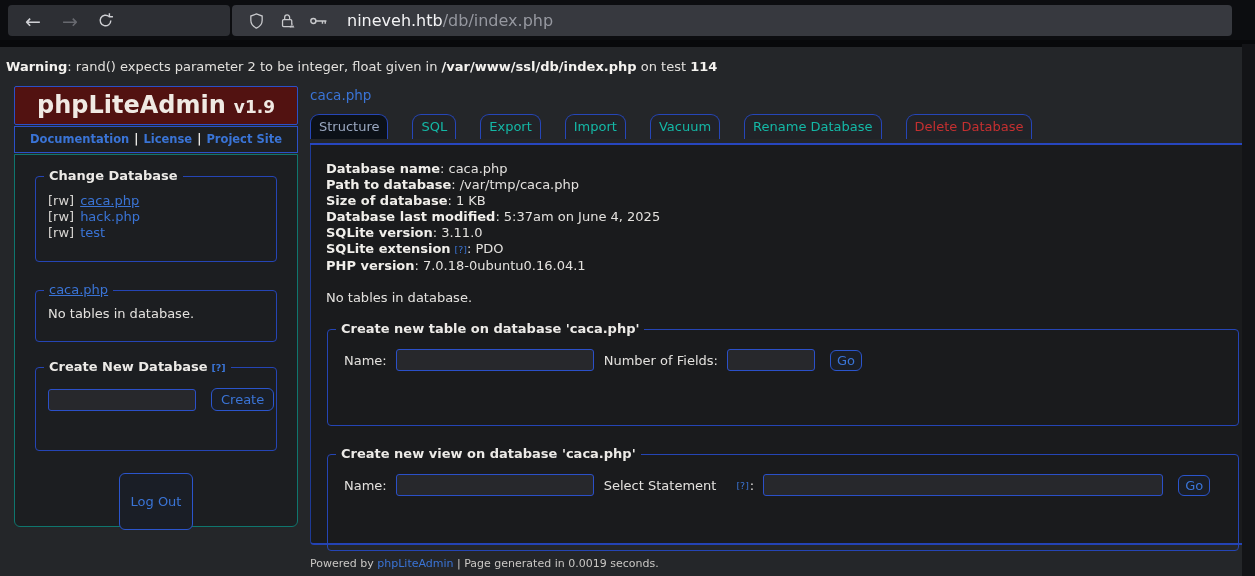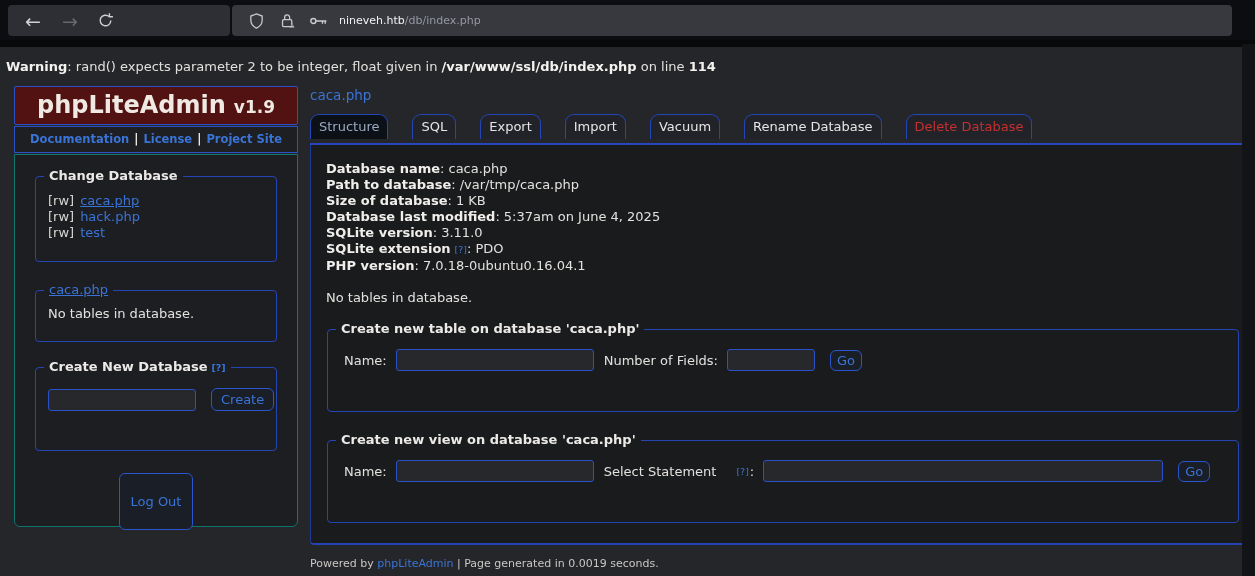--- a/index.html
+++ b/index.html
@@ -13,21 +13,21 @@
   }
   
   .toolbar { position:absolute; left:0; top:0; width:1255px; height:40px; background:#0c0d10; }
   .nav-cluster { position:absolute; left:8px; top:5px; width:222px; height:31px; background:#2d2f34; border-radius:4px; }
   .nav-btn { position:absolute; top:0; width:34px; height:31px; display:flex; align-items:center; justify-content:center; color:#cfd0d4; font-size:19px; }
   .nav-btn.back { left:8px; }
   .nav-btn.fwd { left:45px; color:#67696f; }
   .nav-btn.reload { left:80px; }
   .urlbar { position:absolute; left:232px; top:5px; width:1000px; height:31px; background:#37393f; border-radius:4px; display:flex; align-items:center; padding-left:14px; }
   .urlbar .uicon { display:flex; align-items:center; justify-content:center; width:20px; height:20px; margin-right:11px; }
-  .url-text { font-size:11px; white-space:pre; }
+  .url-text { font-size:16px; margin-left:8px; white-space:pre; }
   .url-host { color:#f2f2f4; }
   .url-path { color:#9698a0; }
   .page-top-strip { position:absolute; left:0; top:40px; width:1255px; height:7px; background:#08090b; }
   .right-strip { position:absolute; left:1242px; top:44px; width:13px; height:532px; background:#131417; z-index:6; }
 
   
   .warning { position:absolute; left:6px; top:59px; font-size:13px; color:#e2e0dd; white-space:pre-wrap; }
   .warning b { color:#f4f2ef; }
 
   
@@ -70,36 +70,36 @@
   .newdb-row { display:flex; align-items:center; gap:15px; }
   .newdb-row .tinput { width:148px; }
   .logout-wrap { margin-top:22px; text-align:center; }
   .btn-logout { padding:20px 11px; }
 
   
   .main-heading { position:absolute; left:310px; top:87px; font-size:13.5px; color:#3a74d6; }
   .tabs { position:absolute; left:310px; top:114px; display:flex; gap:24px; z-index:3; }
   .tab {
     border:1px solid #2646b8; border-bottom:none; border-radius:9px 9px 0 0;
-    padding:4px 8px 5px; font-size:13px; color:#e5e5e5; background:#212328; cursor:pointer;
+    padding:4px 8px 5px; font-size:13px; color:#14b8a6; background:#212328; cursor:pointer;
   }
   .tab.active { background:#0c1118; color:#9aa8c0; }
   .tab.danger { color:#c53030; }
   .tabline { position:absolute; left:310px; top:143px; width:945px; height:2px; background:#2746bf; z-index:2; }
   .content {
     position:absolute; left:310px; top:145px; width:945px; height:400px;
     background:#1a1b1d; border-bottom:2px solid #2443b4; border-left:1px solid #1e3a96;
     border-radius:0 0 4px 4px; padding:16px 15px 0; z-index:1;
   }
   .content .legend { background:#1a1b1d; }
   .info-row { font-size:13px; line-height:16px; color:#e3e1de; }
   .info-row b { color:#f0eeea; }
   .info-row .colon { margin-right:4px; }
   .no-tables { margin-top:16px; font-size:13px; }
-  .fs-main { margin:24px 1px 0; height:83px; padding:19px 16px 0; }
+  .fs-main { margin:24px 1px 0; height:97px; padding:19px 16px 0; }
   .fs-view { margin-top:28px; }
   .field-row { display:flex; align-items:center; font-size:13px; color:#e3e1de; }
   .field-row .lbl { margin-right:9px; white-space:nowrap;text-align:center; }
   .in-name { width:198px; }
   .in-fields { width:88px; }
   .in-select { width:400px; }
   .gap-mid { margin-left:10px; }
   .go-btn { margin-left:15px; padding:2px 6px; }
 
   
@@ -146,21 +146,21 @@
         <circle cx="5.5" cy="10" r="3.2" fill="none" stroke="#c9cacd" stroke-width="1.8"></circle>
         <path d="M8.7 10 H22 M17 10 v3.5 M20.5 10 v3.5" fill="none" stroke="#c9cacd" stroke-width="1.8"></path>
       </svg>
     </span>
     <span class="url-text"><span class="url-host">nineveh.htb</span><span class="url-path">/db/index.php</span></span>
   </div>
 </div>
 <div class="page-top-strip"></div>
 <div class="right-strip"></div>
 
-<div class="warning"><b>Warning</b><span>: rand() expects parameter 2 to be integer, float given in </span><b>/var/www/ssl/db/index.php</b><span> on line </span><b>114</b></div>
+<div class="warning"><b>Warning</b><span>: rand() expects parameter 2 to be integer, float given in </span><b>/var/www/ssl/db/index.php</b><span> on test </span><b>114</b></div>
 
 <div class="sidebar">
   <div class="sb-header">
     <span class="sb-title">phpLiteAdmin</span>
     <span class="sb-version">v1.9</span>
   </div>
   <div class="sb-nav">
     <a class="blue">Documentation</a><span class="sep">|</span><a class="blue">License</a><span class="sep">|</span><a class="blue">Project Site</a>
   </div>
   <div class="sb-main">

